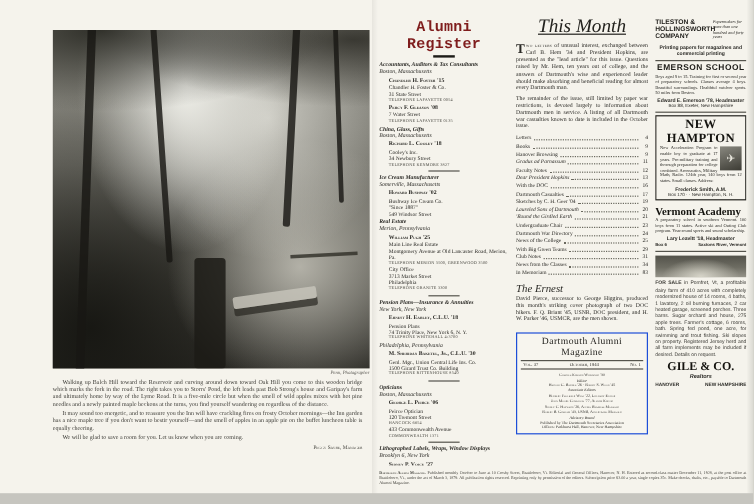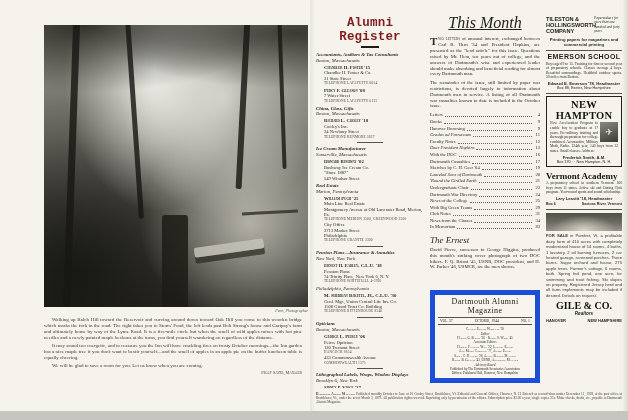--- a/index.html
+++ b/index.html
@@ -54,21 +54,21 @@
   .dropcap{float:left;font-size:11px;line-height:10px;padding-right:1px;font-weight:bold;}
   .sc{font-variant:small-caps;letter-spacing:.2px;}
   .toc{margin-top:3px;}
   .toc-row{display:flex;align-items:flex-end;font-size:4.6px;line-height:6.6px;}
   .toc-label{white-space:nowrap;}
   .toc-label.it{font-style:italic;}
   .toc-dots{flex:1;border-bottom:1px dotted #6a695f;margin:0 2px 1.6px 2px;}
   .toc-page{text-align:right;min-width:6px;}
   .cover-head{font-style:italic;font-size:9px;margin:4px 0 2px 0;}
   .cover-text{font-size:4.8px;line-height:5.8px;text-align:justify;}
-  .masthead{border:5px solid #1d4ed8;margin-top:20px;padding:2px 3px;background:#f7f5ee;}
+  .masthead{border:1px solid #1d4ed8;margin-top:7px;padding:2px 3px;background:#f7f5ee;}
   .mh-title{font-size:8px;text-align:center;letter-spacing:.4px;color:#23221e;}
   .mh-volrow{display:flex;justify-content:space-between;font-size:3.9px;font-variant:small-caps;
              border-top:1px solid #55544d;border-bottom:1px solid #55544d;margin:2px 0;padding:1px 2px;}
   .mh-line{text-align:center;font-size:3.3px;line-height:4.4px;}
   .mh-caps{font-variant:small-caps;}
   .mh-ital{font-style:italic;}
 
   
   .col-ads{position:absolute;left:546px;top:14px;width:76px;height:376px;overflow:hidden;
            font-family:"Liberation Sans","DejaVu Sans",sans-serif;}

